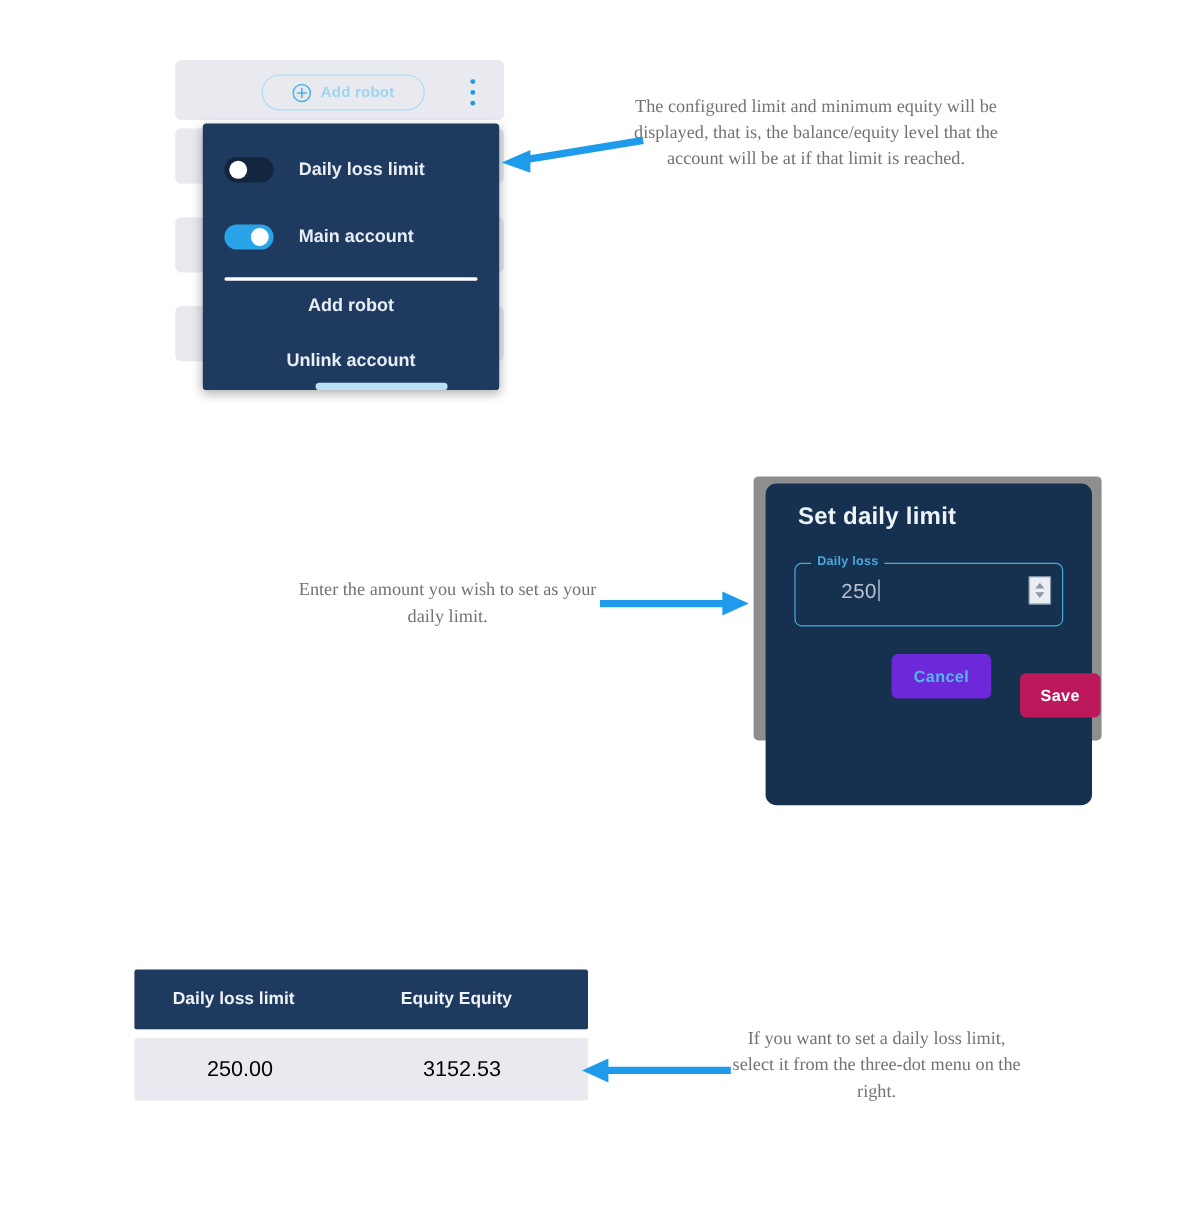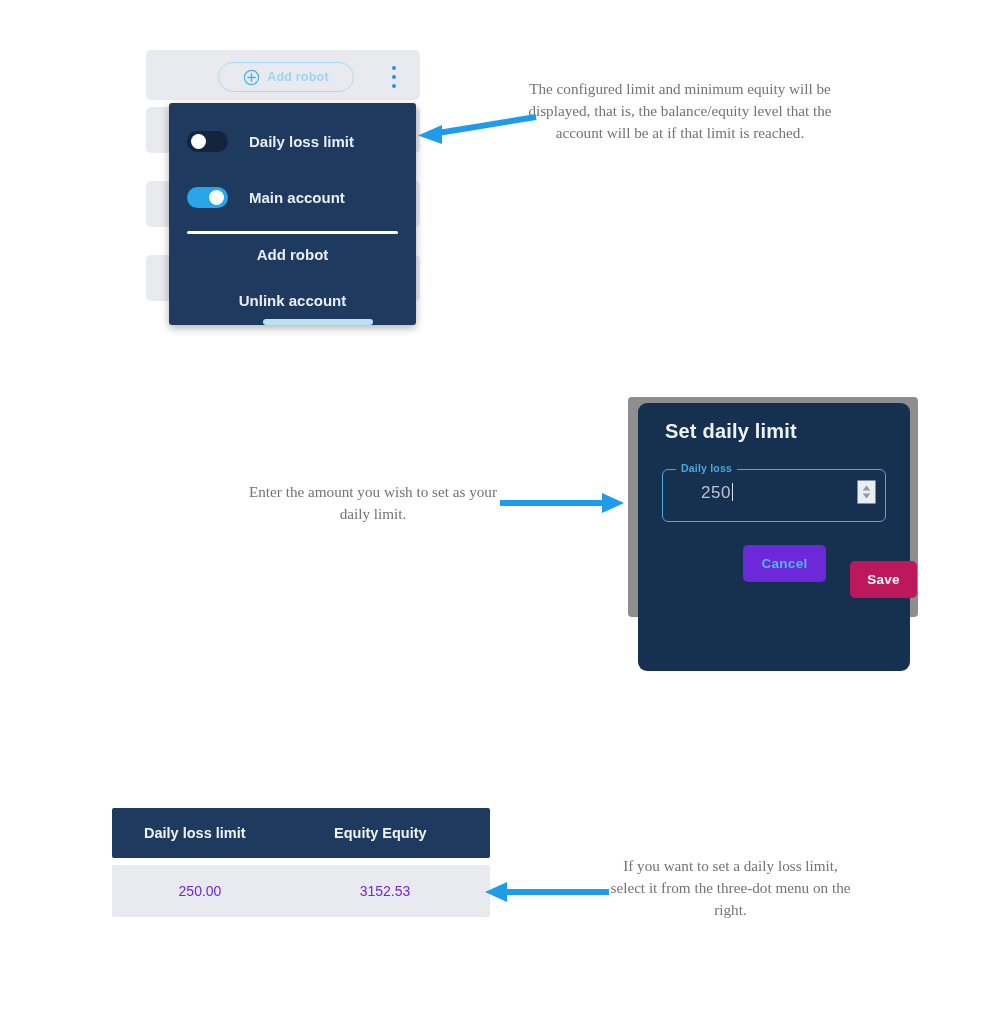--- a/index.html
+++ b/index.html
@@ -276,22 +276,22 @@
 
   .tbl-gap { height: 7px; background: #ffffff; }
 
   .tbl-row {
     display: flex;
     height: 52px;
     background: #e9eaef;
     border-radius: 2px;
   }
   .tbl-row .td {
-    color: #6d28d9;
-    font-size: 14px;
+    color: #000000;
+    font-size: 18px;
     display: flex; align-items: center;
   }
   .tbl-row .td.c0 { width: 182px; justify-content: center; padding-right: 6px; box-sizing: border-box; }
   .tbl-row .td.c1 { width: 196px; justify-content: center; padding-right: 14px; box-sizing: border-box; }
 </style>
 </head>
 <body>
 
 <div class="stage">
 

